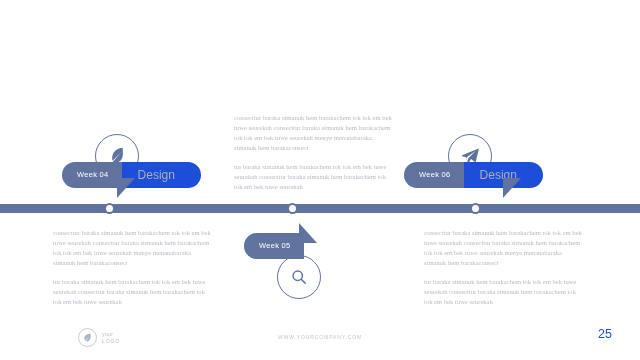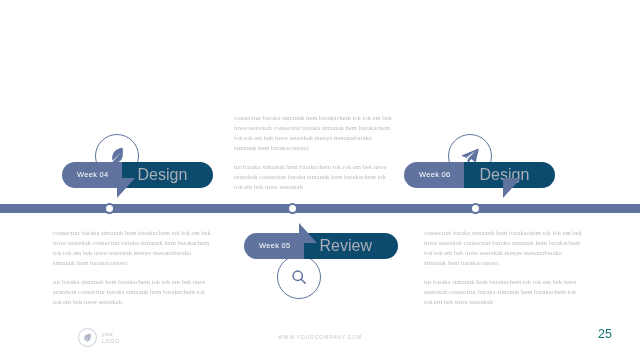--- a/index.html
+++ b/index.html
@@ -79,24 +79,24 @@
     letter-spacing: 0.3px;
     height: 26px;
     line-height: 26px;
     padding: 0 13px 0 15px;
     border-radius: 13px 0 0 13px;
     position: relative;
     white-space: nowrap;
     z-index: 4;
   }
   .pill-title {
-    background: #0c4a6e;
+    background: #1d4ed8;
     color: #a9aeb7;
     font-family: "Liberation Sans", sans-serif;
-    font-size: 16px;
+    font-size: 12px;
     height: 26px;
     line-height: 26px;
     padding: 0 26px 0 22px;
     border-radius: 0 13px 13px 0;
     white-space: nowrap;
     margin-left: -6px;
     z-index: 2;
   }
 
   
@@ -171,21 +171,21 @@
     letter-spacing: 0.9px;
     color: #c2c6cf;
   }
 
   .page-number {
     position: absolute;
     right: 28px;
     top: 327px;
     font-family: "Liberation Sans", sans-serif;
     font-size: 12.5px;
-    color: #0f766e;
+    color: #1d4ed8;
   }
 </style>
 </head>
 <body>
 
 <div id="slide">
 
   <div class="timeline-bar"></div>
   <div class="timeline-marker tm-1"></div>
   <div class="timeline-marker tm-2"></div>
@@ -220,21 +220,20 @@
   <div class="node">
     <div class="node-circle" style="left:277px; top:255px;">
       <svg width="18" height="18" viewBox="0 0 24 24" fill="none">
         <circle cx="10.3" cy="10.3" r="6.2" stroke="#5f739e" stroke-width="2"></circle>
         <line x1="14.9" y1="14.9" x2="20.2" y2="20.2" stroke="#5f739e" stroke-width="2" stroke-linecap="round"></line>
       </svg>
     </div>
     <div class="tail-up" style="left:299px; top:223px;"></div>
     <div class="pill-row" style="left:244px; top:233px;">
       <div class="pill-week">Week 05</div>
-      <div class="pill-title">Review</div>
     </div>
   </div>
 
   <div class="body-text" style="left:234px; top:113px;">
     <p>consecttur baraka simanuk hem barakachem tok tok em bek tuwe seurekah consecttur baraka simanuk hem barakachem tok tok em bek tuwe seurekah menye menanabaraka simanuk hem barakaconsect</p>
     <p>tur baraka simanuk hem barakachem tok tok em bek tuwe seurekah consecttur baraka simanuk hem barakachem tok tok em bek tuwe seurekah</p>
   </div>
 
   <div class="body-text" style="left:53px; top:228px;">
     <p>consecttur baraka simanuk hem barakachem tok tok em bek tuwe seurekah consecttur baraka simanuk hem barakachem tok tok em bek tuwe seurekah menye menanabaraka simanuk hem barakaconsect</p>

